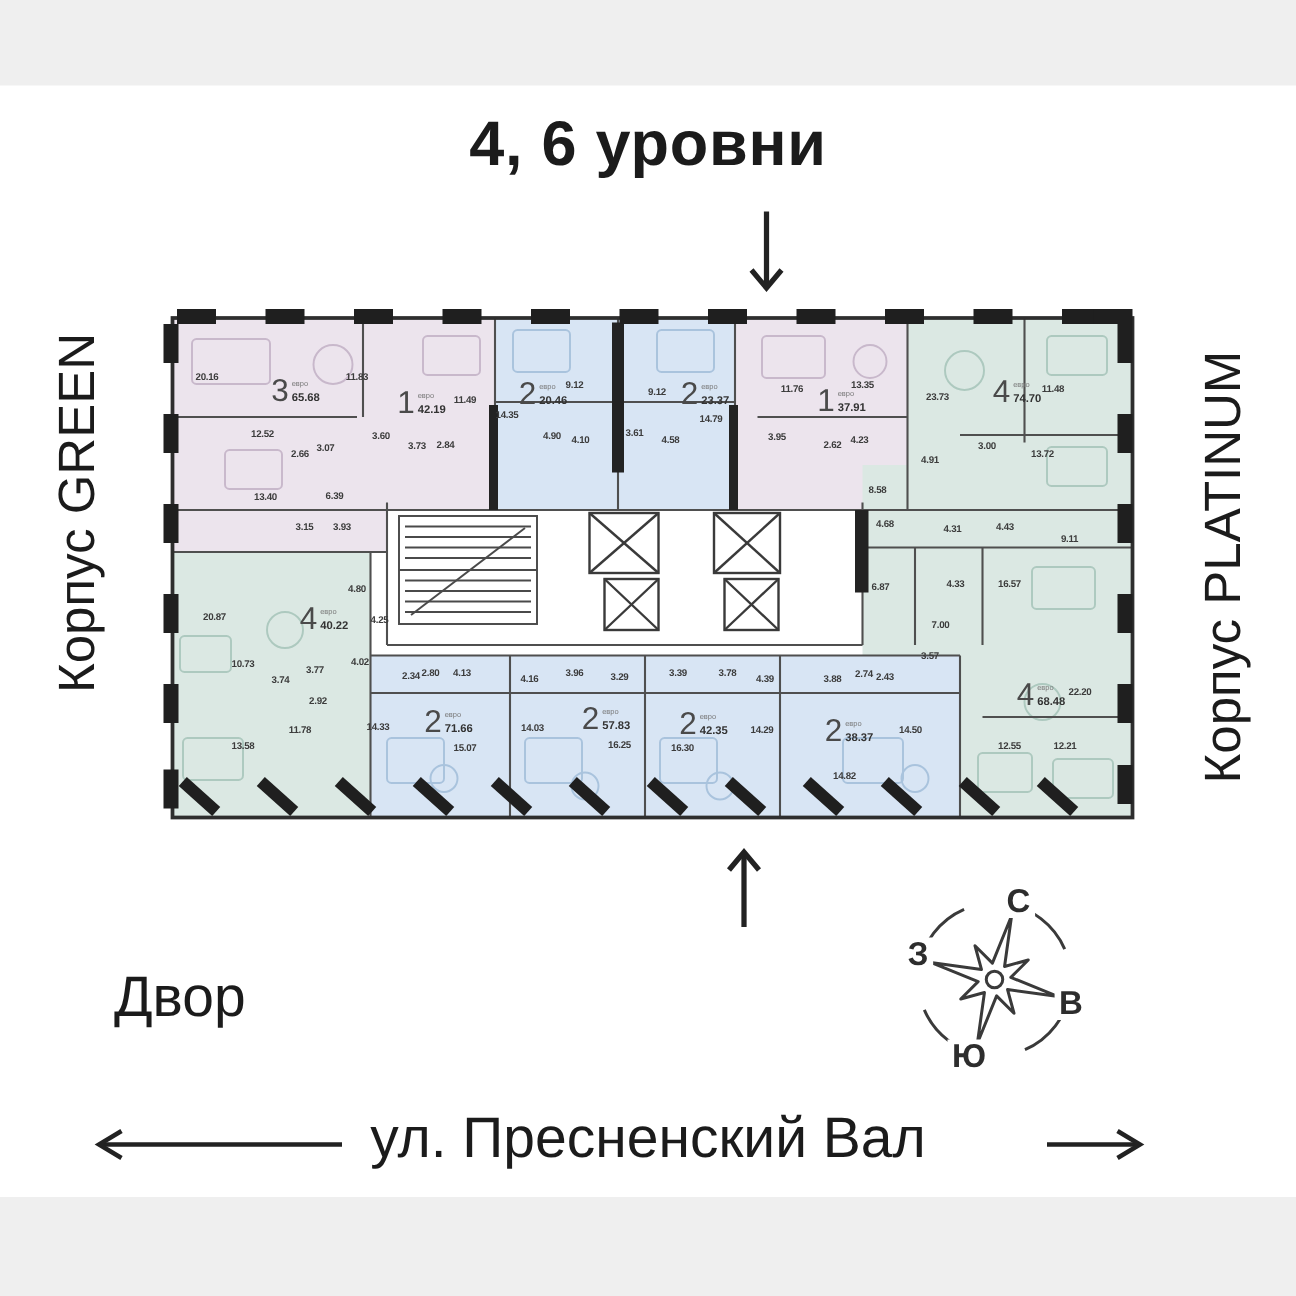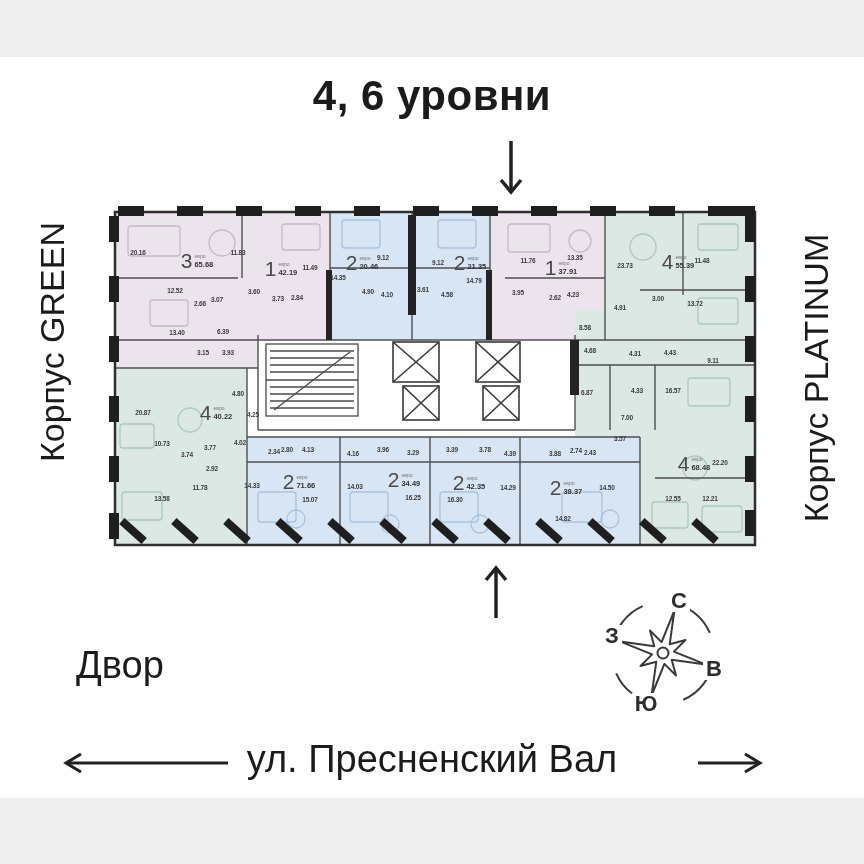--- a/index.html
+++ b/index.html
@@ -246,21 +246,21 @@
       </span>
     </div>
     <div class="room-label" style="left: 338px; top: 277px;">14.35</div>
     <div class="room-label" style="left: 383px; top: 257px;">9.12</div>
     <div class="room-label" style="left: 368px; top: 291px;">4.90</div>
     <div class="room-label" style="left: 387px; top: 294px;">4.10</div>
     <div class="unit-label" style="left: 470px; top: 263px;">
       <span class="unit-num">2</span>
       <span class="unit-col">
         <span class="unit-euro">евро</span>
-        <span class="unit-total">21.35</span>
+        <span class="unit-total">23.37</span>
       </span>
     </div>
     <div class="room-label" style="left: 438px; top: 262px;">9.12</div>
     <div class="room-label" style="left: 474px; top: 280px;">14.79</div>
     <div class="room-label" style="left: 423px; top: 289px;">3.61</div>
     <div class="room-label" style="left: 447px; top: 294px;">4.58</div>
     <div class="unit-label" style="left: 561px; top: 268px;">
       <span class="unit-num">1</span>
       <span class="unit-col">
         <span class="unit-euro">евро</span>
@@ -269,21 +269,21 @@
     </div>
     <div class="room-label" style="left: 528px; top: 260px;">11.76</div>
     <div class="room-label" style="left: 575px; top: 257px;">13.35</div>
     <div class="room-label" style="left: 518px; top: 292px;">3.95</div>
     <div class="room-label" style="left: 555px; top: 297px;">2.62</div>
     <div class="room-label" style="left: 573px; top: 294px;">4.23</div>
     <div class="unit-label" style="left: 678px; top: 262px;">
       <span class="unit-num">4</span>
       <span class="unit-col">
         <span class="unit-euro">евро</span>
-        <span class="unit-total">55.39</span>
+        <span class="unit-total">74.70</span>
       </span>
     </div>
     <div class="room-label" style="left: 625px; top: 265px;">23.73</div>
     <div class="room-label" style="left: 702px; top: 260px;">11.48</div>
     <div class="room-label" style="left: 658px; top: 298px;">3.00</div>
     <div class="room-label" style="left: 695px; top: 303px;">13.72</div>
     <div class="room-label" style="left: 620px; top: 307px;">4.91</div>
     <div class="room-label" style="left: 585px; top: 327px;">8.58</div>
     <div class="room-label" style="left: 590px; top: 350px;">4.68</div>
     <div class="room-label" style="left: 635px; top: 353px;">4.31</div>
@@ -315,21 +315,21 @@
     </div>
     <div class="room-label" style="left: 274px; top: 451px;">2.34</div>
     <div class="room-label" style="left: 287px; top: 449px;">2.80</div>
     <div class="room-label" style="left: 308px; top: 449px;">4.13</div>
     <div class="room-label" style="left: 252px; top: 485px;">14.33</div>
     <div class="room-label" style="left: 310px; top: 499px;">15.07</div>
     <div class="unit-label" style="left: 404px; top: 480px;">
       <span class="unit-num">2</span>
       <span class="unit-col">
         <span class="unit-euro">евро</span>
-        <span class="unit-total">34.49</span>
+        <span class="unit-total">57.83</span>
       </span>
     </div>
     <div class="room-label" style="left: 353px; top: 453px;">4.16</div>
     <div class="room-label" style="left: 383px; top: 449px;">3.96</div>
     <div class="room-label" style="left: 413px; top: 452px;">3.29</div>
     <div class="room-label" style="left: 355px; top: 486px;">14.03</div>
     <div class="room-label" style="left: 413px; top: 497px;">16.25</div>
     <div class="unit-label" style="left: 469px; top: 483px;">
       <span class="unit-num">2</span>
       <span class="unit-col">

